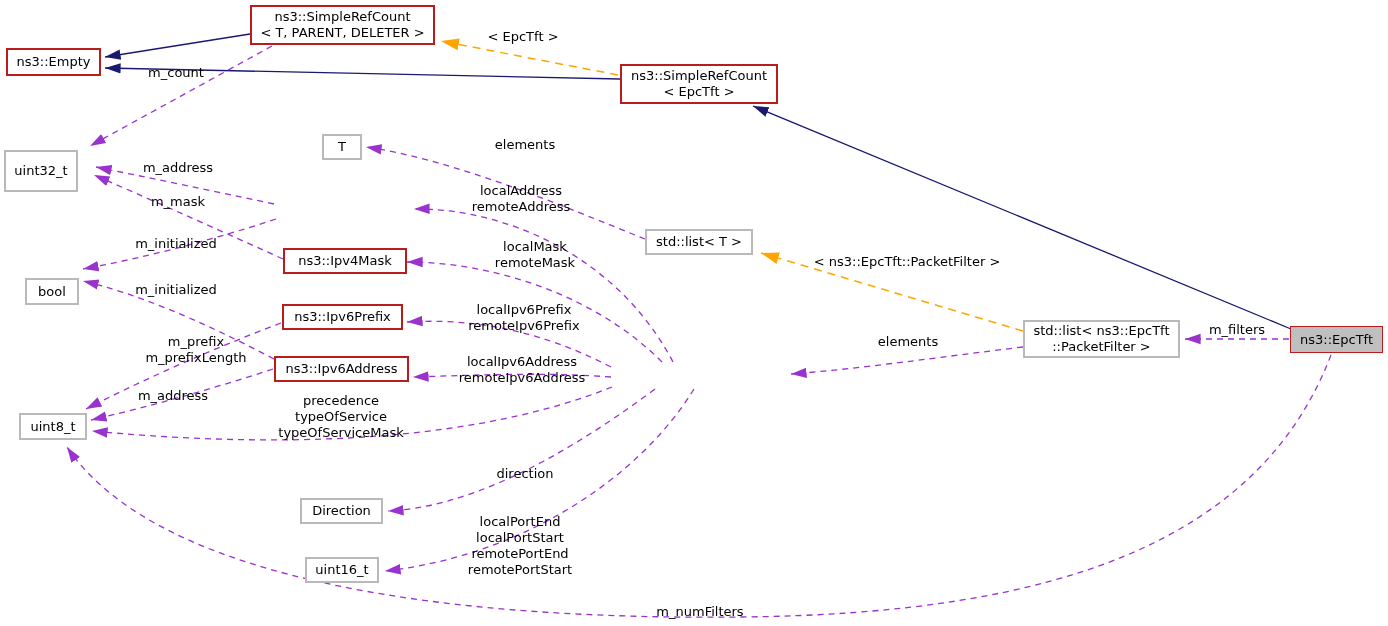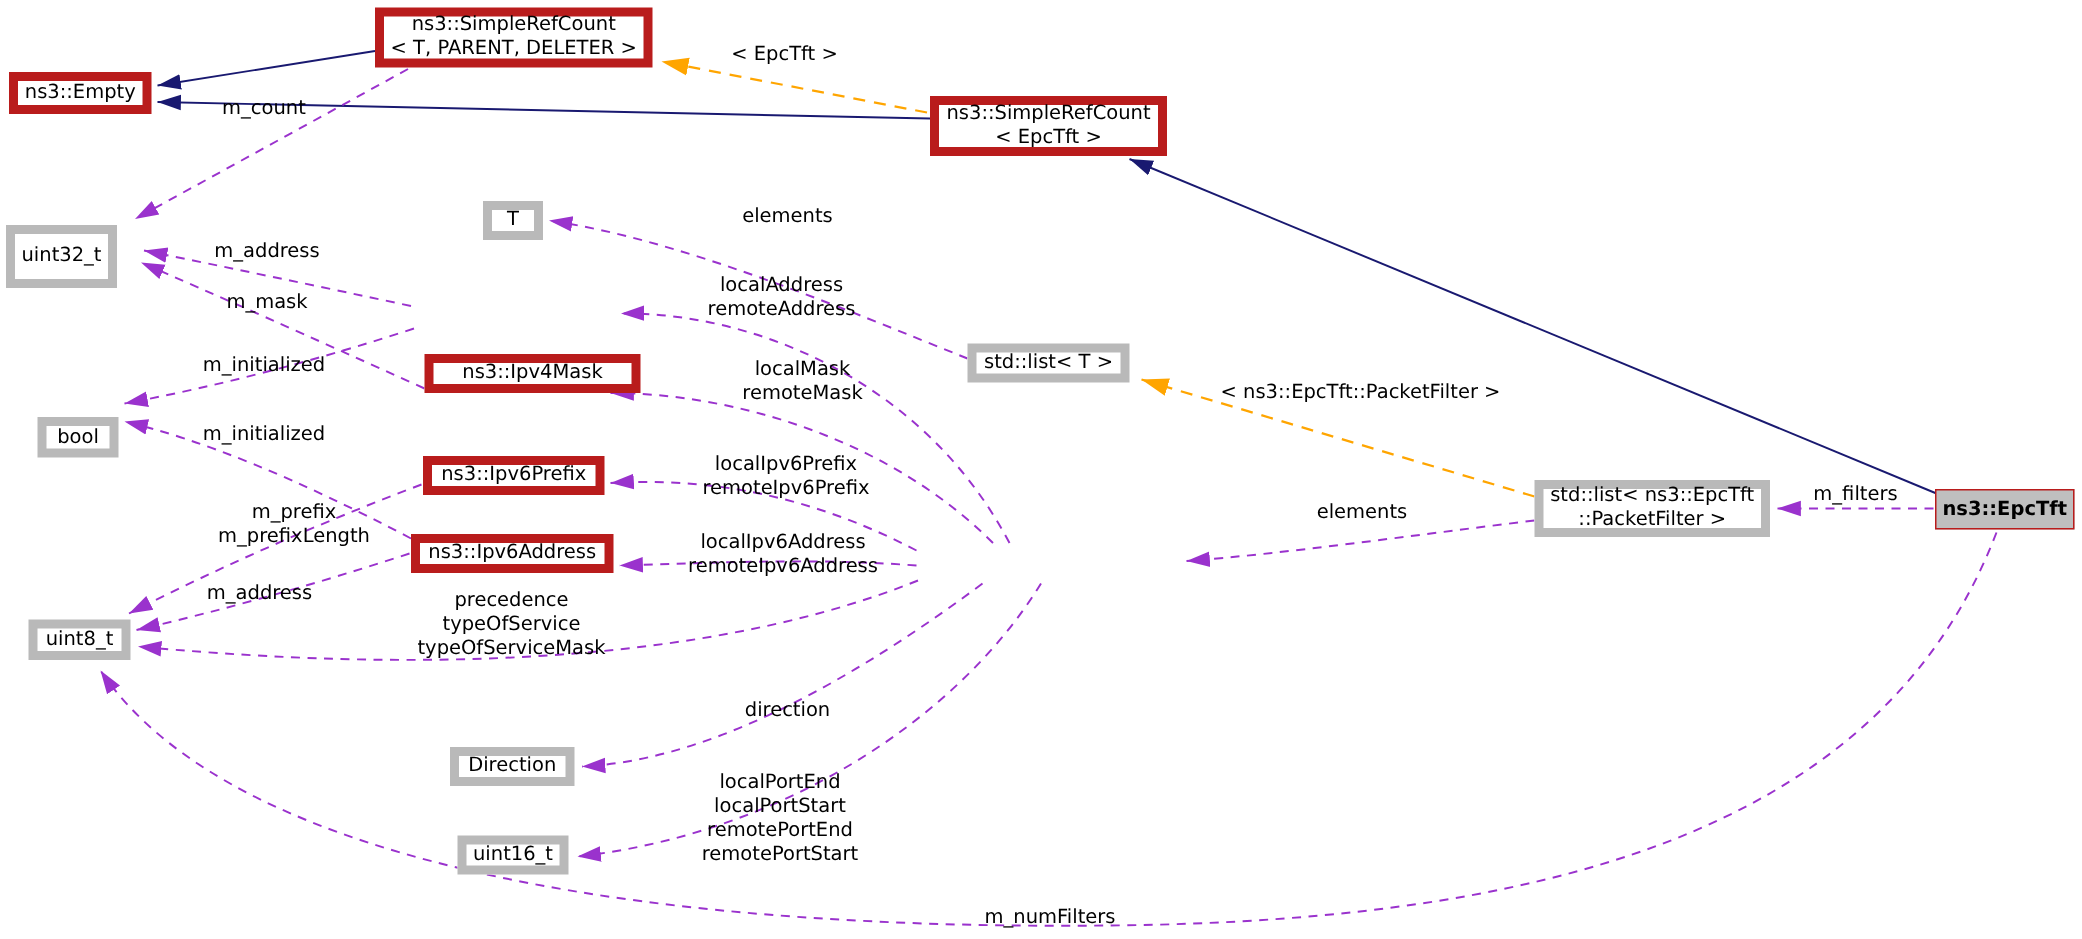--- a/index.html
+++ b/index.html
@@ -3,25 +3,25 @@
 <meta charset="utf-8">
 <style>
   html,body{margin:0;padding:0;background:#ffffff;}
   .canvas{
     position:relative;width:1388px;height:626px;background:#ffffff;overflow:hidden;
     font-family:"DejaVu Sans","Liberation Sans",sans-serif;
   }
   .canvas svg{position:absolute;left:0;top:0;width:1388px;height:626px;}
   .node{
     position:absolute;box-sizing:border-box;display:flex;align-items:center;justify-content:center;
-    background:#ffffff;border:6px solid #b91c1c;color:#000;
+    background:#ffffff;border:2px solid #b91c1c;color:#000;
     font-size:13px;line-height:16px;text-align:center;white-space:pre-line;padding:0 4px;
   }
   .node.undoc{border-color:#b9b9b9;}
-  .node.focus{background:#bfbfbf;border-width:1px;font-weight:700;}
+  .node.focus{background:#bfbfbf;border-width:1px;font-weight:400;}
   .lbl{
     position:absolute;transform:translateX(-50%);color:#000;font-size:13px;line-height:16px;
     text-align:center;white-space:pre-line;pointer-events:none;
   }
 </style>
 </head>
 <body>
 
 <div class="canvas">
 
@@ -65,21 +65,21 @@
     <path d="M 1331,355 C 1260,540 1060,614 740,617 C 460,620 160,585 67,447" stroke="#9a32cd" stroke-width="1.3" stroke-dasharray="6,5" fill="none" marker-end="url(#arrP)"></path>
   </svg>
 
   <div class="node" style="left:6px;top:48px;width:95px;height:28px;">ns3::Empty</div>
   <div class="node" style="left:250px;top:5px;width:185px;height:40px;">ns3::SimpleRefCount
 &lt; T, PARENT, DELETER &gt;</div>
   <div class="node" style="left:620px;top:64px;width:158px;height:40px;">ns3::SimpleRefCount
 &lt; EpcTft &gt;</div>
   <div class="node undoc" style="left:4px;top:150px;width:74px;height:42px;">uint32_t</div>
   <div class="node undoc" style="left:322px;top:134px;width:40px;height:26px;">T</div>
-  <div class="node" style="left:283px;top:236px;width:144px;height:26px;">ns3::Ipv4Mask</div>
+  <div class="node" style="left:283px;top:248px;width:124px;height:26px;">ns3::Ipv4Mask</div>
   <div class="node undoc" style="left:25px;top:263px;width:54px;height:27px;margin-top:15px;">bool</div>
   <div class="node" style="left:282px;top:304px;width:121px;height:26px;">ns3::Ipv6Prefix</div>
   <div class="node" style="left:274px;top:356px;width:135px;height:26px;">ns3::Ipv6Address</div>
   <div class="node undoc" style="left:19px;top:413px;width:68px;height:27px;">uint8_t</div>
   <div class="node undoc" style="left:645px;top:229px;width:108px;height:26px;">std::list&lt; T &gt;</div>
   <div class="node undoc" style="left:300px;top:498px;width:83px;height:26px;">Direction</div>
   <div class="node undoc" style="left:305px;top:557px;width:74px;height:26px;">uint16_t</div>
   <div class="node undoc" style="left:1023px;top:320px;width:157px;height:38px;">std::list&lt; ns3::EpcTft
 ::PacketFilter &gt;</div>
   <div class="node focus" style="left:1290px;top:326px;width:93px;height:27px;">ns3::EpcTft</div>

